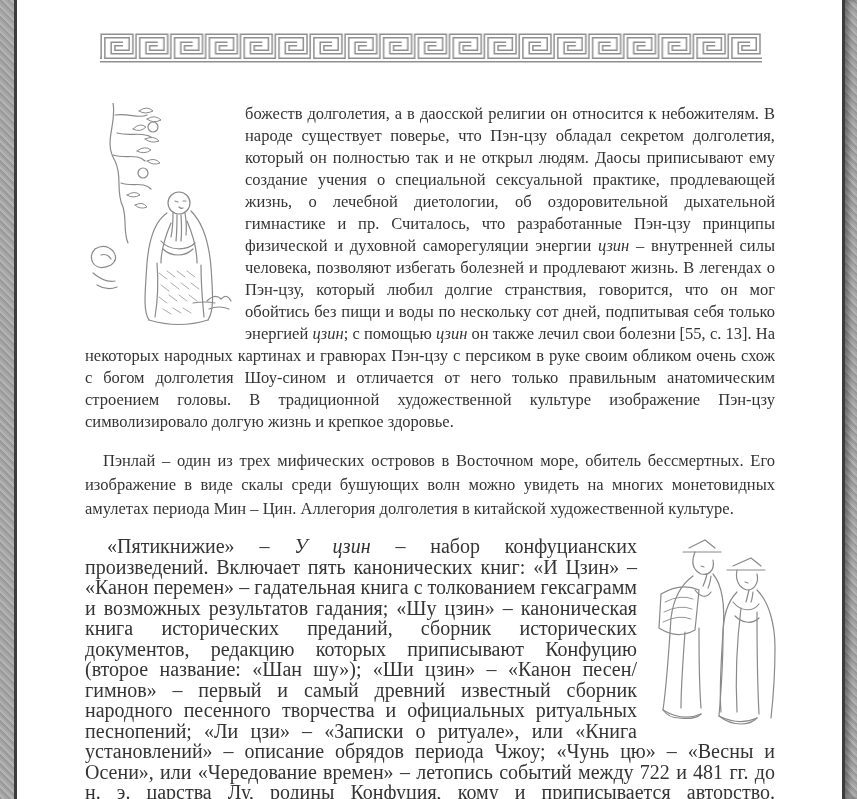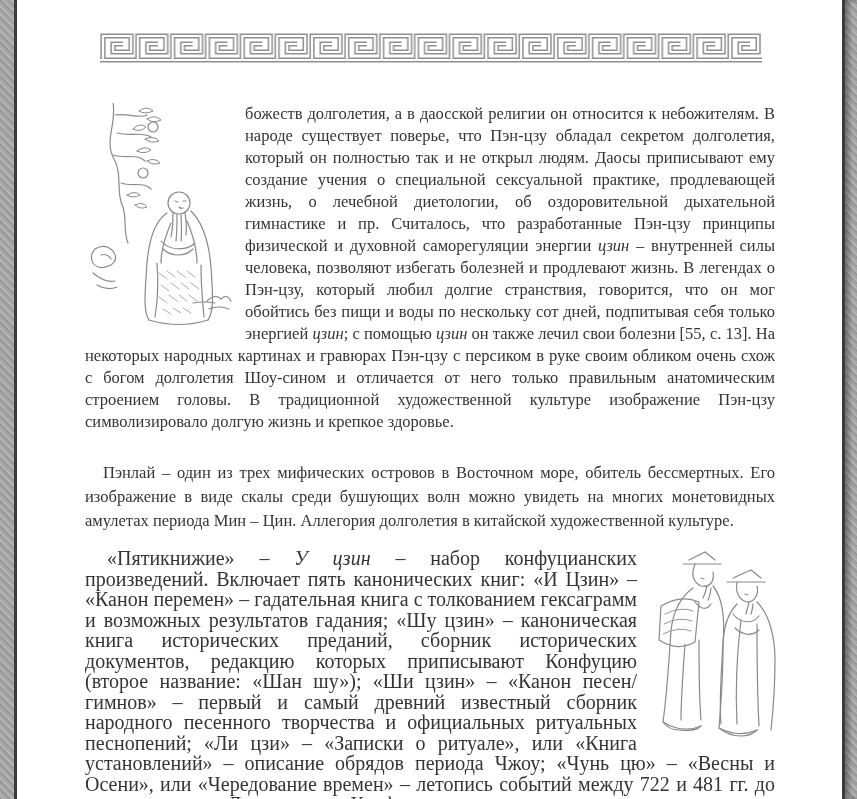--- a/index.html
+++ b/index.html
@@ -19,21 +19,21 @@
   .page{
     position:absolute;left:17px;right:15px;top:0;bottom:0;background:#ffffff;overflow:hidden;
   }
   .ornament-wrap{margin:33px 0 0 83px;width:662px;height:30px;}
   .content{
     margin:40px 68px 0 68px;width:690px;color:#343434;
     text-align:justify;
   }
   .para{margin:0;}
   .p1{font-size:16.5px;line-height:22px;}
-  .p2{font-size:16.5px;line-height:24px;margin-top:28px;text-indent:18px;}
+  .p2{font-size:16.5px;line-height:24px;margin-top:16px;text-indent:18px;}
   .p3{font-size:20px;line-height:20.5px;margin-top:15px;text-indent:22px;}
   .ital{font-style:italic;}
   .fl-pengzu{float:left;width:148px;height:228px;margin:0 10px 4px 2px;}
   .fl-scholars{float:right;width:142px;height:196px;margin:-4px -16px 6px 12px;}
   svg{display:block;}
 </style>
 </head>
 <body>
 
 <div class="edge edge-left"></div>

